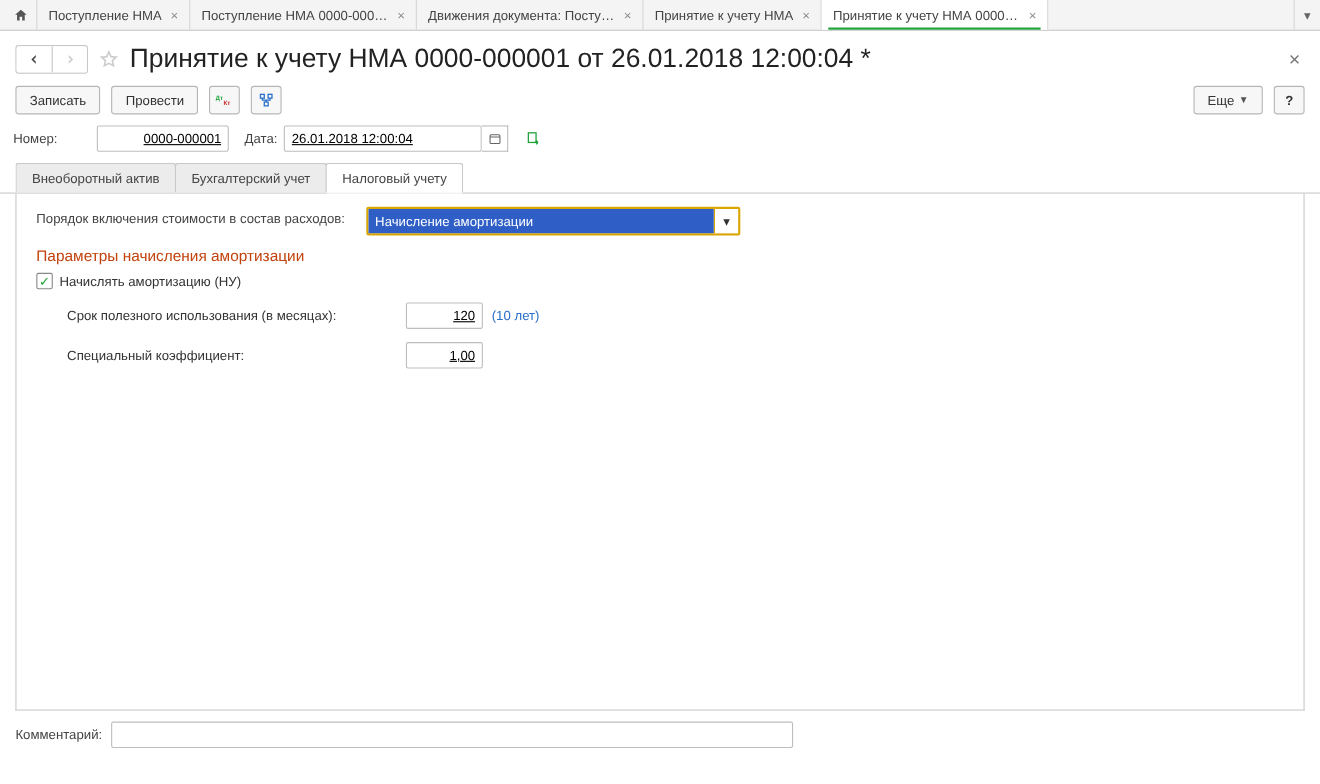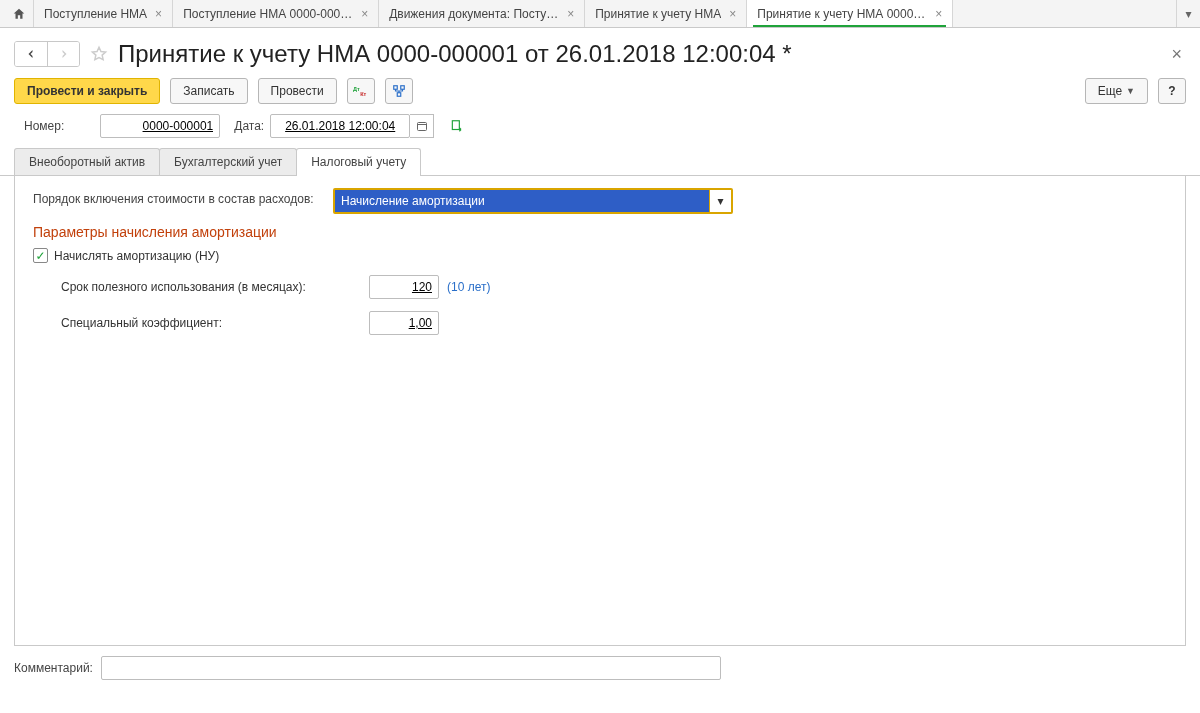--- a/index.html
+++ b/index.html
@@ -118,36 +118,36 @@
   .icon-btn {
     width:28px; padding:0;
   }
   .spacer { flex:1; }
   .more-btn .caret { margin-left:4px; font-size:9px; color:#555; }
   .help-btn { width:28px; padding:0; font-weight:bold; }
 
   
   .field-row {
     display:flex; align-items:center;
-    padding: 0 14px 10px 24px;
+    padding: 0 14px 10px 12px;
     gap: 6px;
   }
   .label { color:#444; }
   .text-input {
     height:24px;
     border:1px solid #bdbdbd;
     border-radius:2px;
     padding: 0 6px;
     font-size:12px;
     background:#fff;
     text-decoration:underline;
   }
   .num-input { width:120px; text-align:right; }
   .date-wrap { display:flex; }
-  .date-input { width:140px;text-align:center; }
+  .date-input { width:180px; }
   .date-cal {
     height:24px; width:24px;
     border:1px solid #bdbdbd; border-left:none;
     display:flex; align-items:center; justify-content:center;
     cursor:pointer; background:#fff;
   }
   .small-icon {
     margin-left:10px; cursor:pointer; color:#1fa33a;
   }
 
@@ -190,21 +190,21 @@
   .frow .flabel {
     width: 300px;
     color:#444;
     padding-top:4px;
   }
   .select-wrap {
     display:flex; align-items:stretch;
     border:2px solid #d9a500;
     border-radius:2px;
     height:26px;
-    width:400px;
+    width:340px;
   }
   .select-value {
     flex:1;
     background:#2e5ec6;
     color:#fff;
     padding: 0 6px;
     display:flex; align-items:center;
     font-size:12px;
   }
   .select-value span{
@@ -299,21 +299,20 @@
   <div class="star-btn">
     <svg width="18" height="18" viewBox="0 0 24 24">
         <path fill="none" stroke="#ccc" stroke-width="2" d="M12 3l2.6 5.7 6.2.6-4.6 4.2 1.3 6.1L12 16.8 6.5 19.6l1.3-6.1L3.2 9.3l6.2-.6z"></path>
       </svg>
   </div>
   <div class="title">Принятие к учету НМА 0000-000001 от 26.01.2018 12:00:04 *</div>
   <div class="close-doc">×</div>
 </div>
 
 <div class="toolbar">
-  <div class="btn primary">Провести и закрыть</div>
   <div class="btn">Записать</div>
   <div class="btn">Провести</div>
   <div class="btn icon-btn">
     <svg width="16" height="14" viewBox="0 0 20 16">
       <text x="0" y="8" font-size="7" fill="#1fa33a" font-weight="bold">Дт</text>
       <text x="9" y="14" font-size="7" fill="#c62828" font-weight="bold">Кт</text>
     </svg>
   </div>
   <div class="btn icon-btn">
     <svg width="14" height="14" viewBox="0 0 24 24">

